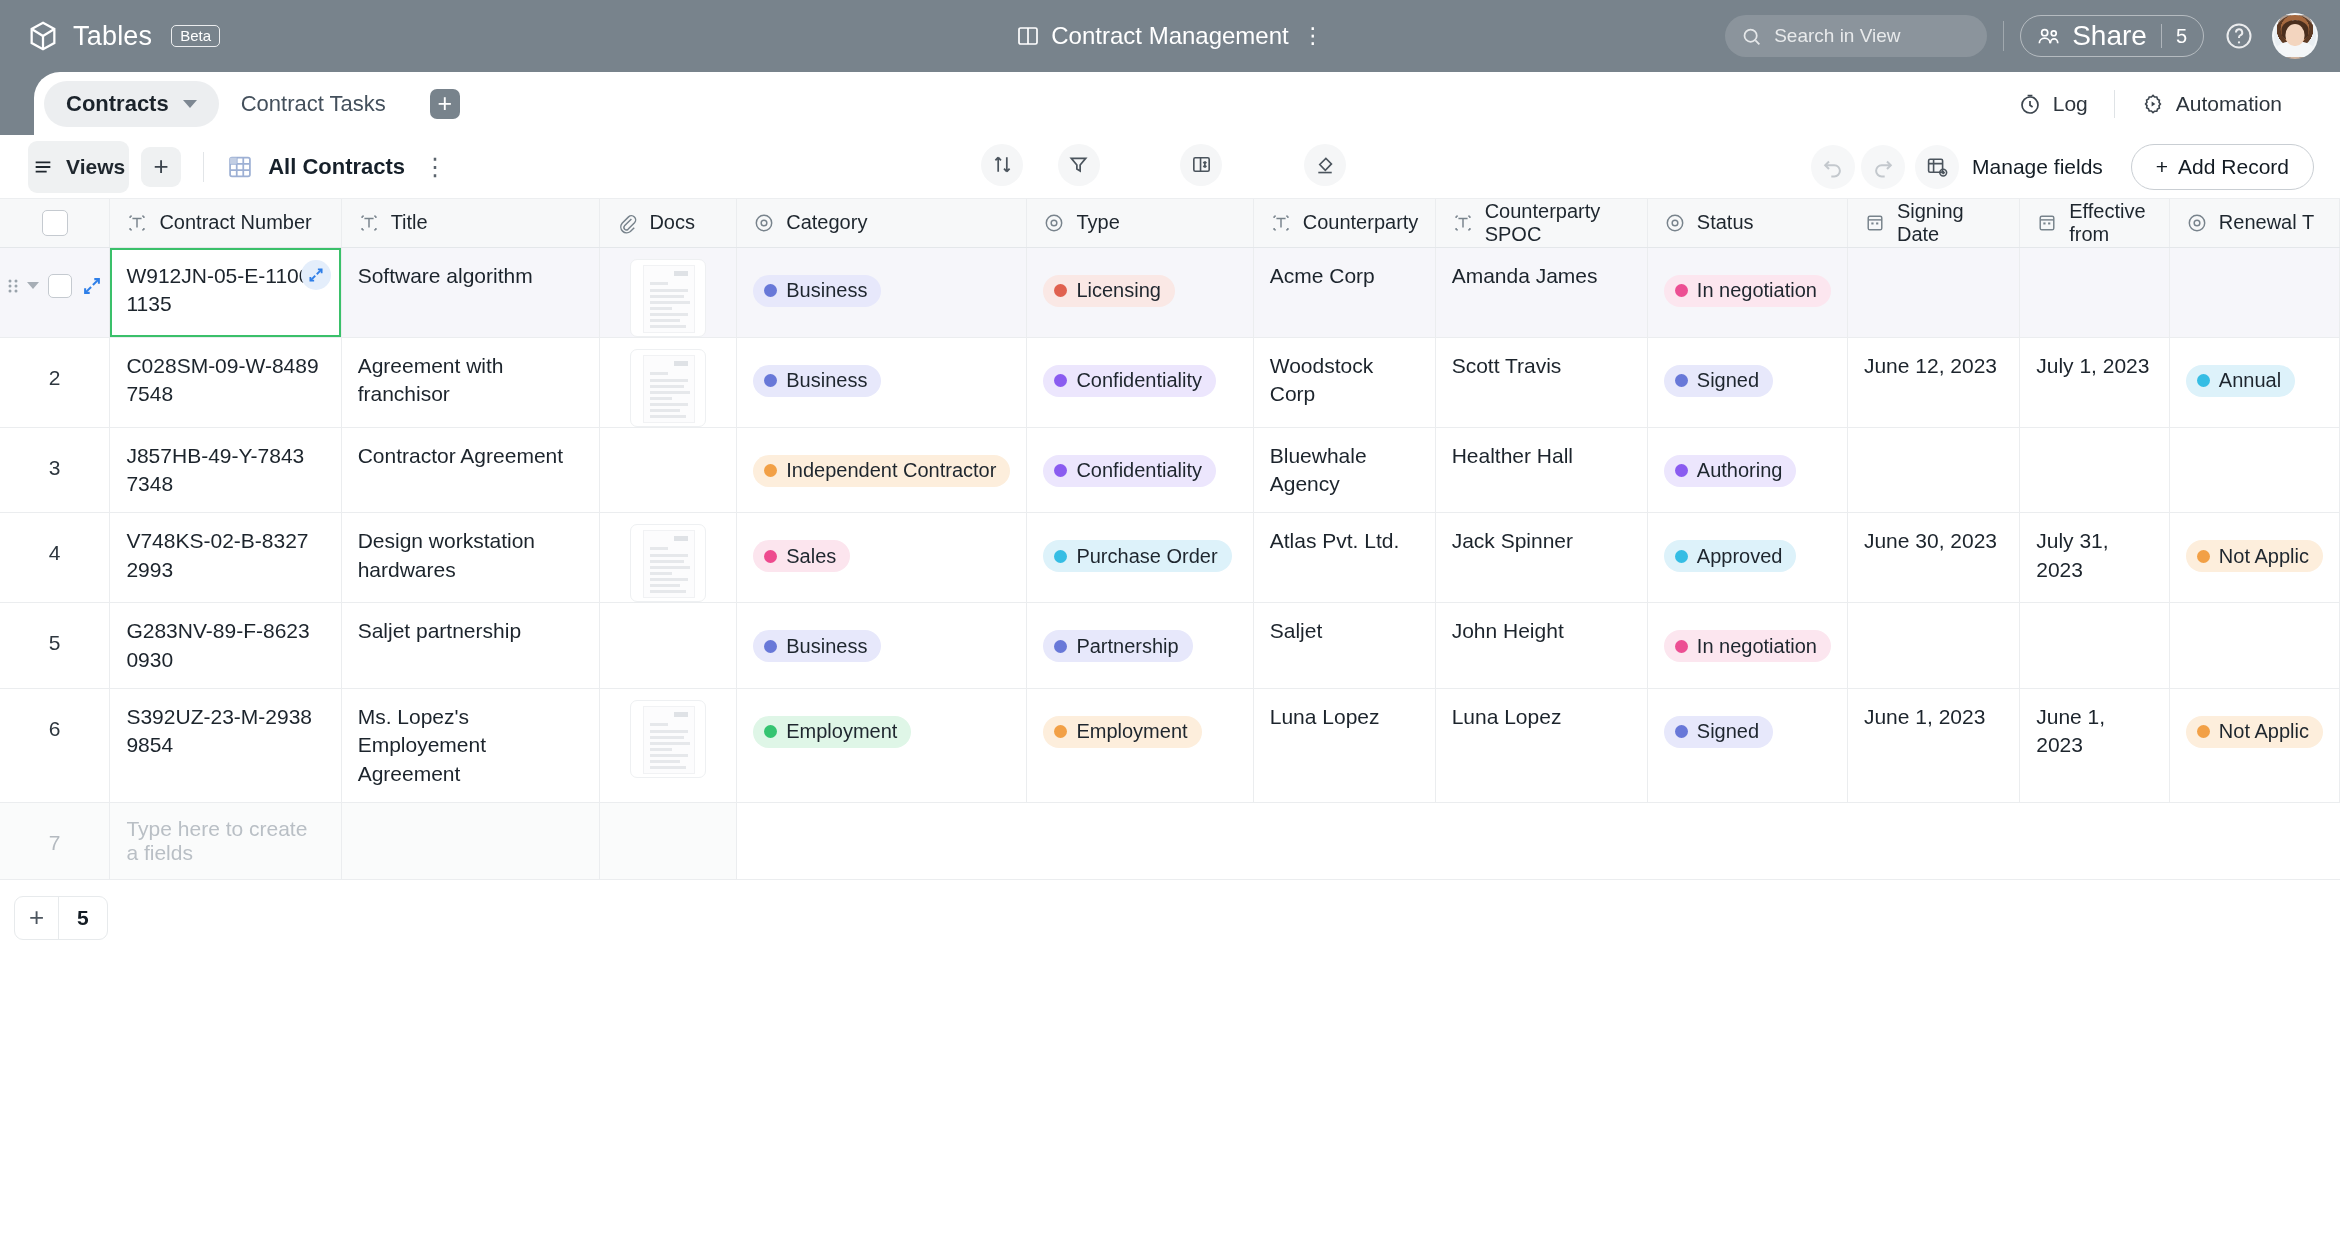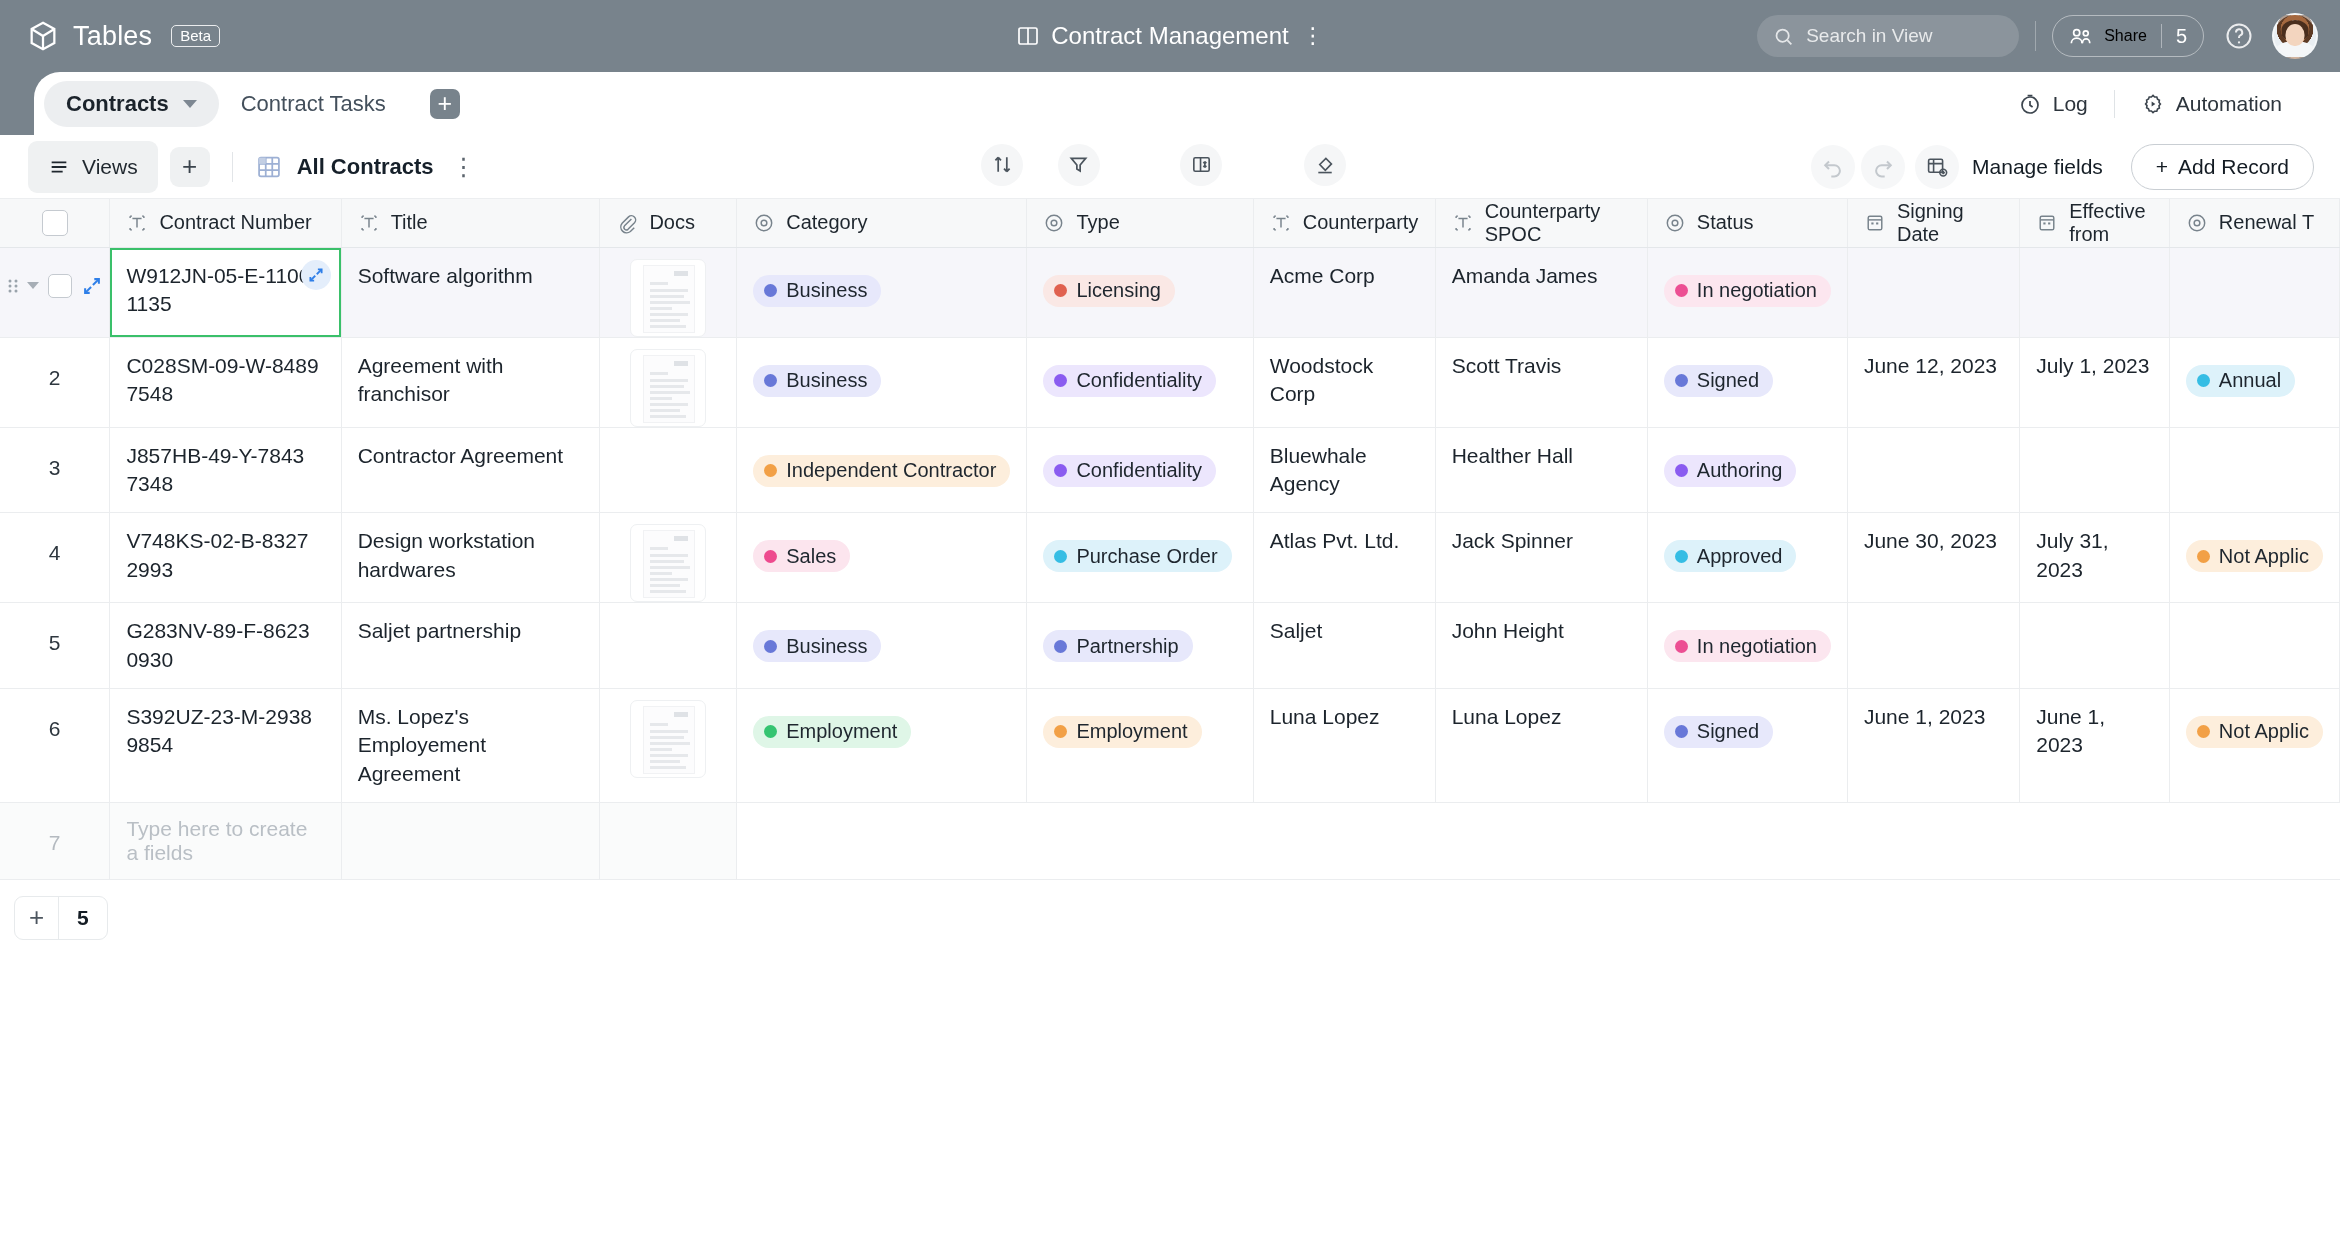--- a/index.html
+++ b/index.html
@@ -53,21 +53,21 @@
     padding: 0 16px;
   }
   .search-pill svg { width: 21px; height: 21px; color: rgba(255,255,255,.78); flex: 0 0 auto; }
   .search-pill span { color: rgba(255,255,255,.8); font-size: 19px; }
   .hdr-divider { width: 1px; height: 30px; background: rgba(255,255,255,.3); margin: 0 16px; }
   .share-pill {
     height: 42px; border-radius: 21px; border: 1.5px solid rgba(255,255,255,.45);
     display: flex; align-items: center; gap: 11px; padding: 0 16px 0 15px;
   }
   .share-pill .sh-icon { width: 25px; height: 21px; color: #fff; }
-  .share-pill .sh-label { color: #000000; font-size: 16px; text-align: right; }
+  .share-pill .sh-label { color: #ffffff; font-size: 28px; text-align: right; }
   .share-pill .sh-sep { width: 1px; height: 24px; background: rgba(255,255,255,.4); margin: 0 3px; }
   .share-pill .sh-count { color: #fff; font-size: 20px; }
   .help-icon { width: 30px; height: 30px; color: rgba(255,255,255,.85); margin: 0 18px 0 20px; }
   .avatar {
     width: 46px; height: 46px; border-radius: 50%;
     background: radial-gradient(circle at 50% 34%, #f1d3c0 0 26%, #a4683f 27% 41%, #5d3a24 42% 52%, #e9eef2 53% 100%);
     border: 2px solid rgba(255,255,255,.5);
     overflow: hidden; position: relative;
   }
   .avatar .face { position:absolute; left:50%; top:22%; transform:translateX(-50%);
@@ -110,22 +110,22 @@
   .tb-sep { width: 1px; height: 28px; background: #dfe3e6; margin: 0 12px; }
 
   
   .view-toolbar {
     height: 64px; background: #fff; display: flex; align-items: center;
     padding: 0 26px 0 28px; border-bottom: 1px solid #eceef0;
     position: relative;
   }
   .views-btn {
     display: flex; align-items: center; gap: 12px; height: 52px;
-    background: #eff1f2; border-radius: 9px; padding: 0 20px;
-    font-size: 21px; color: #1f272e; font-weight: 400;
+    background: #eff1f2; border-radius: 9px; padding: 0 4px;
+    font-size: 21px; color: #1f272e; font-weight: 700;
   }
   .views-btn svg { width: 22px; height: 22px; }
   .sq-btn {
     width: 40px; height: 40px; border-radius: 9px; background: #eff1f2;
     display: flex; align-items: center; justify-content: center;
     font-size: 26px; color: #3b444d; margin-left: 12px; font-weight: 300;
   }
   .vt-sep { width: 1px; height: 30px; background: #e2e5e8; margin: 0 22px; }
   .grid-ico { width: 28px; height: 28px; }
   .view-name { font-size: 22px; color: #16202a; font-weight: 600; margin-left: 14px; }

